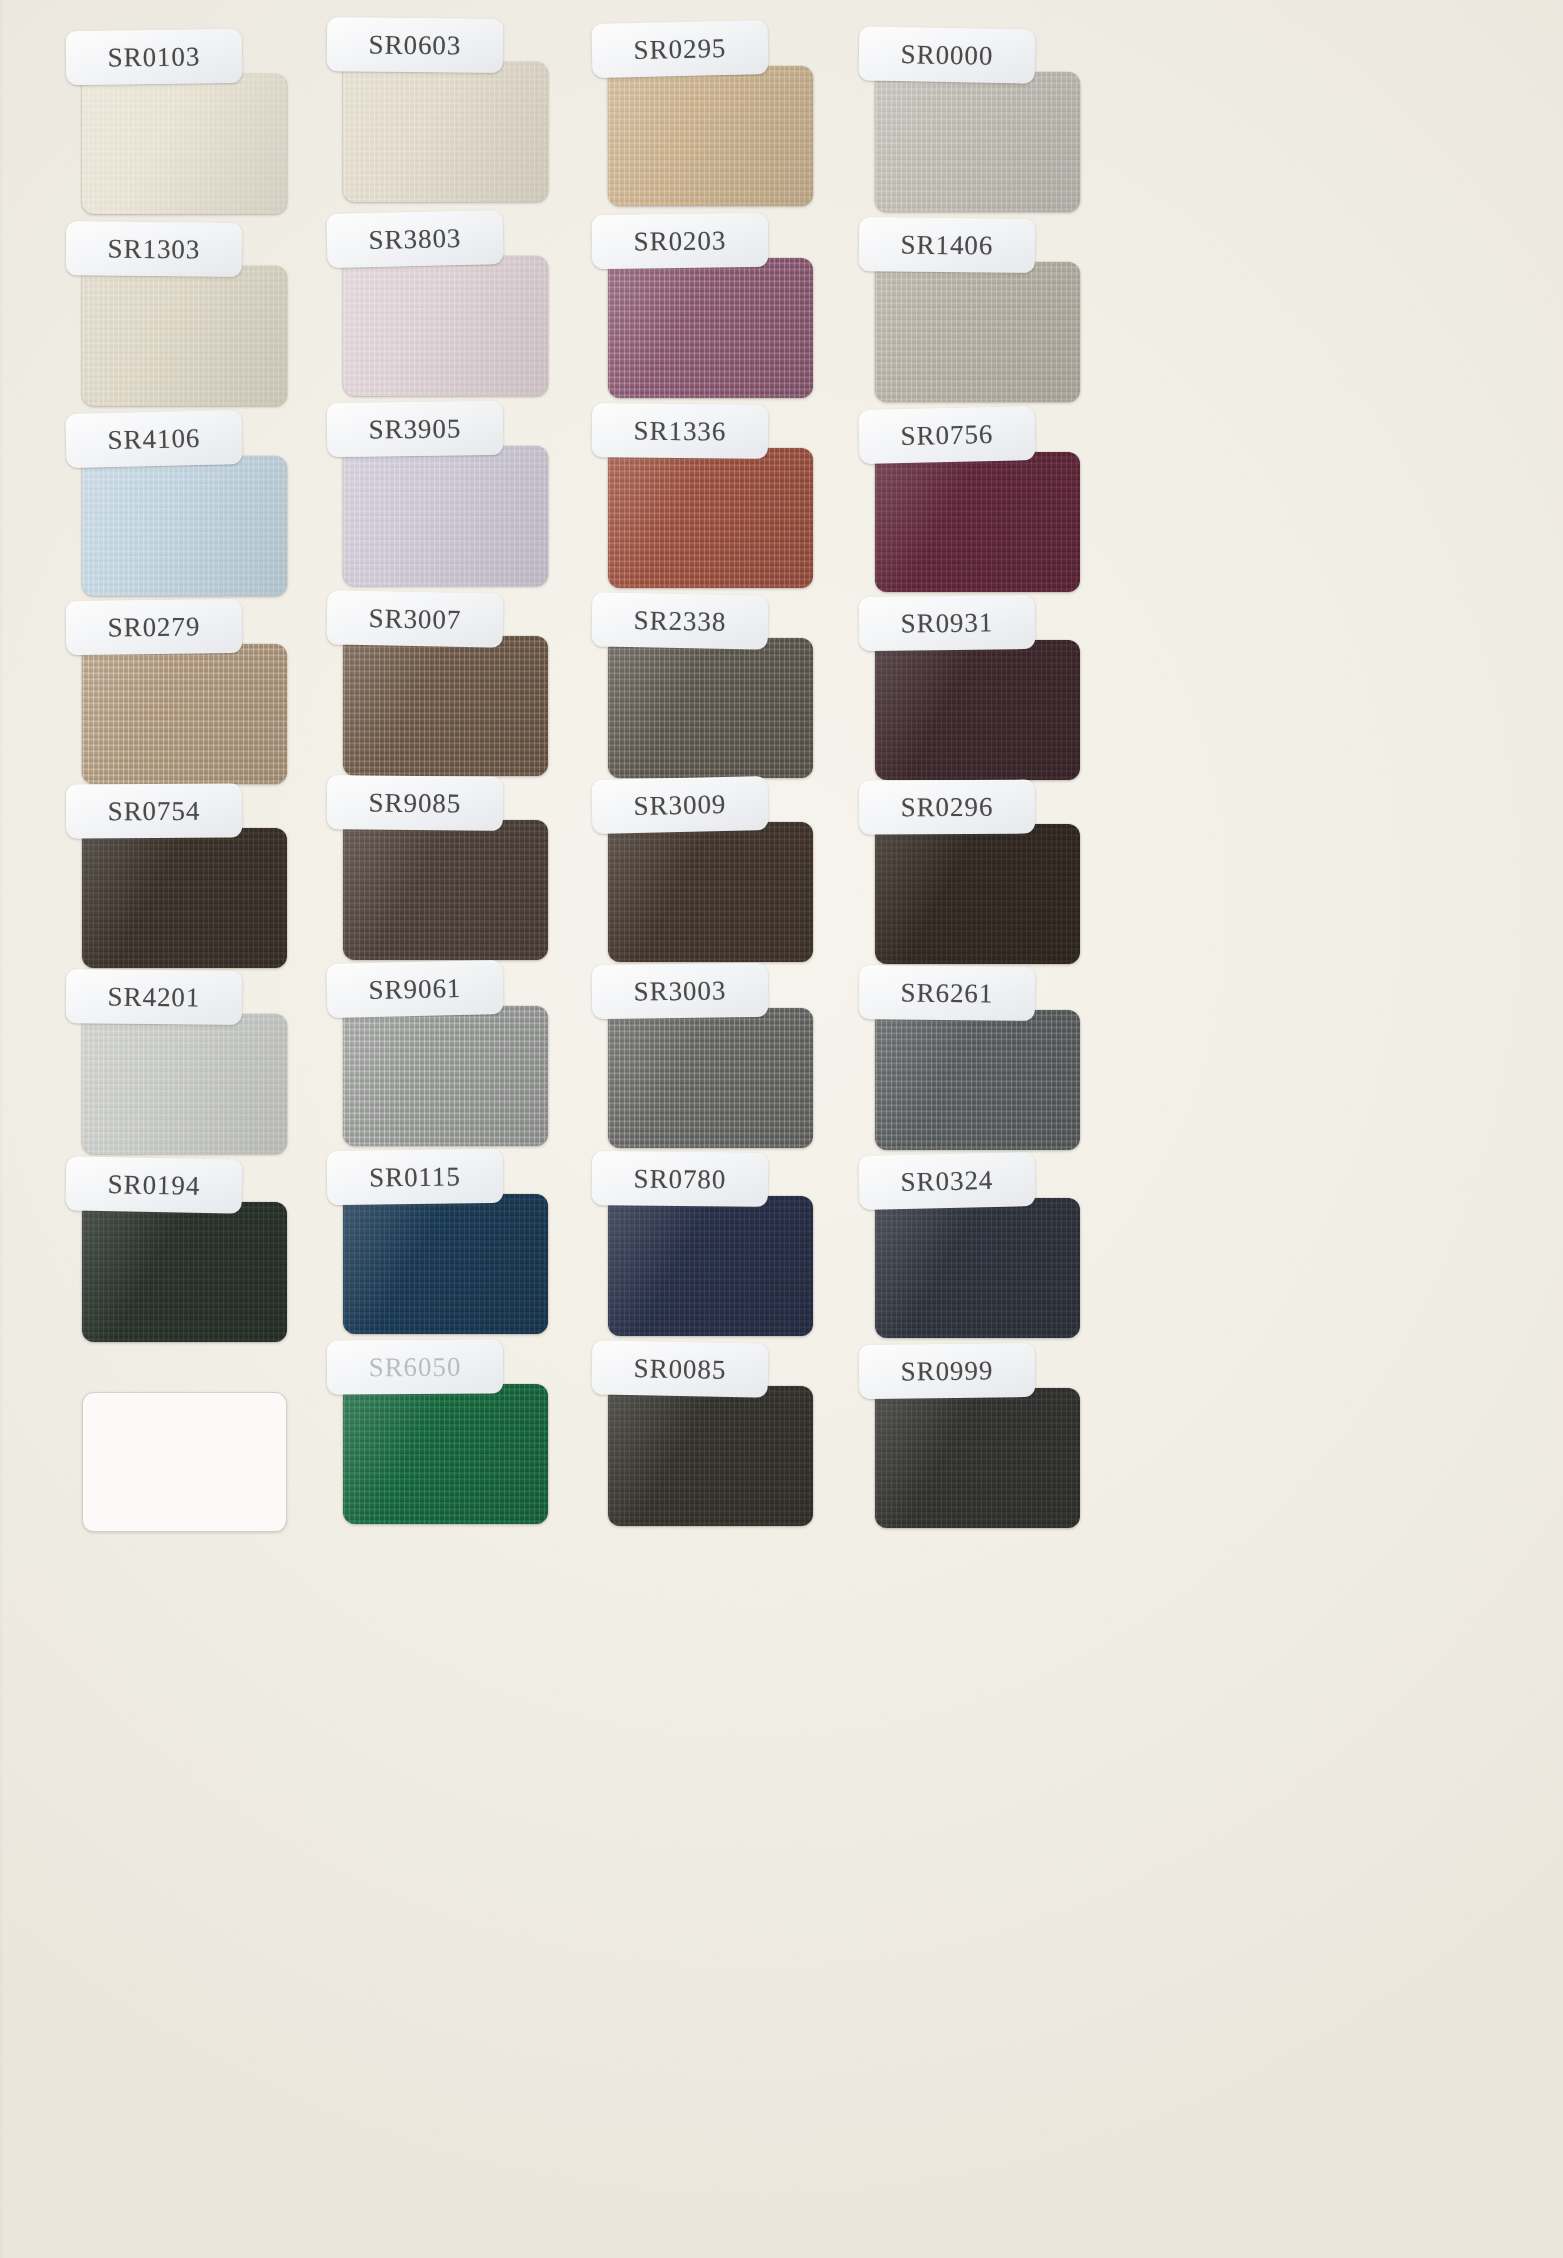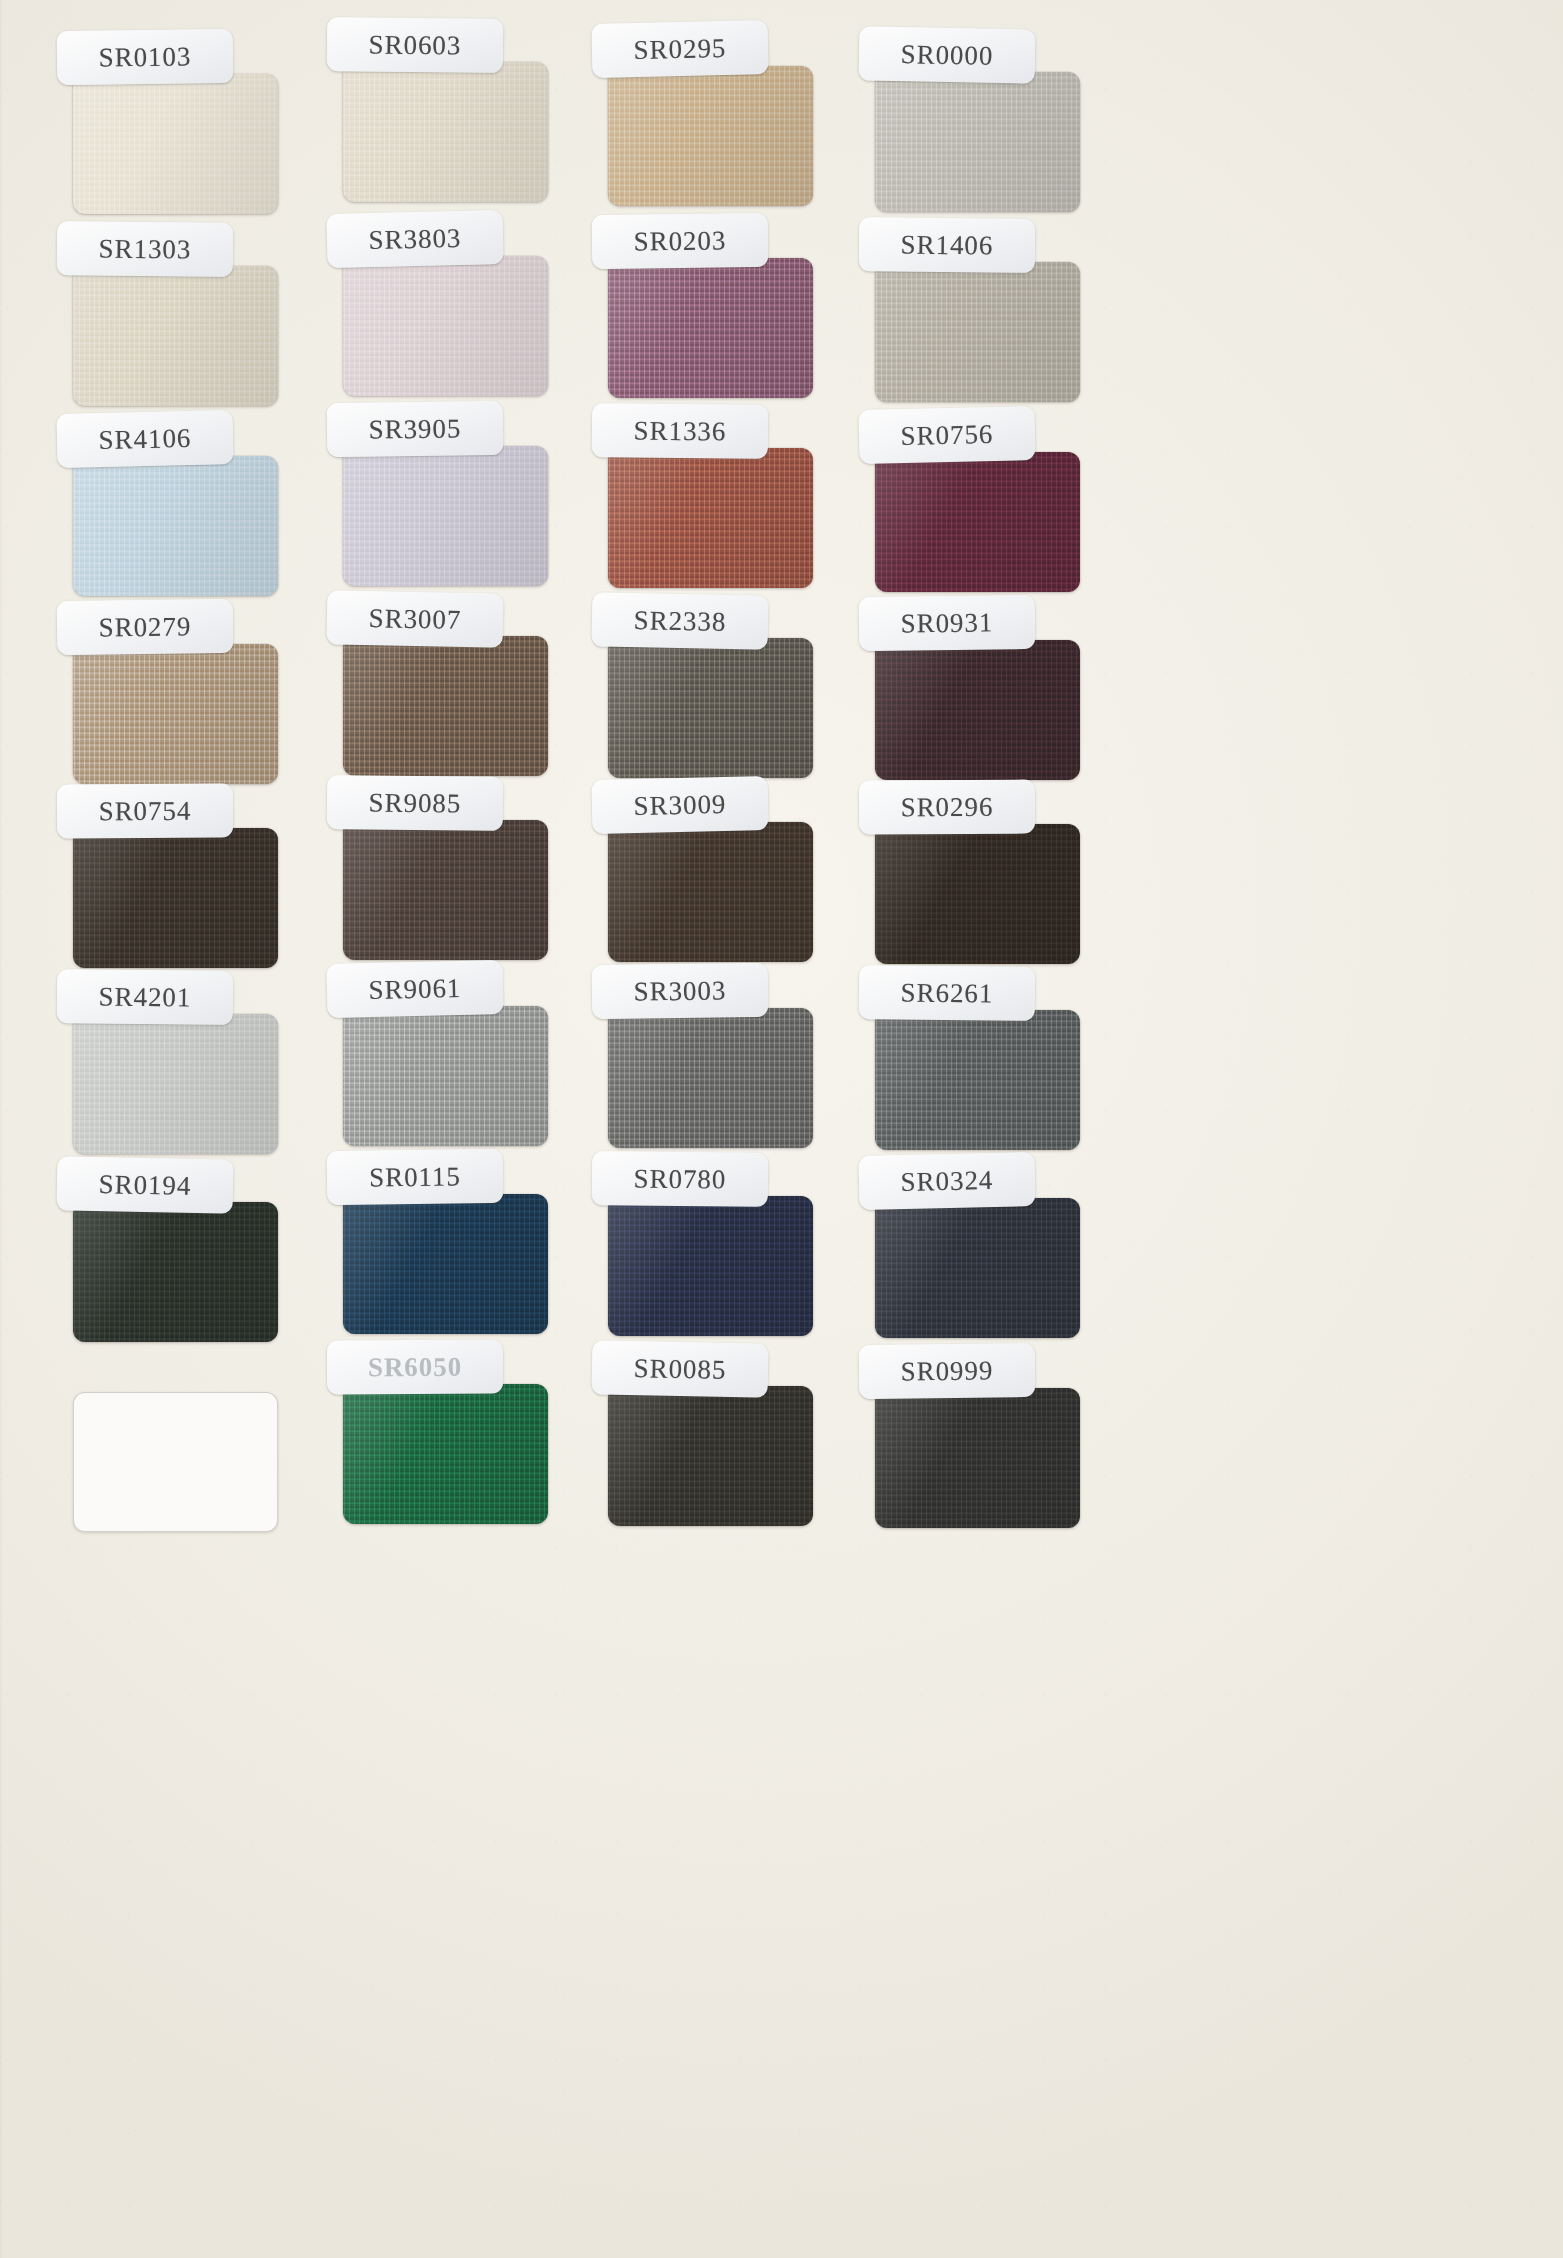--- a/index.html
+++ b/index.html
@@ -40,21 +40,21 @@
     background-size: 61px 73px, 83px 59px, 97px 101px, 71px 67px, 113px 89px;
   }
 
   
   .column {
     position: absolute;
     top: 0;
     width: 260px;
     height: 100%;
   }
-  #column-1 { left: 43px; }
+  #column-1 { left: 52px; }
   #column-2 { left: 313px; }
   #column-3 { left: 578px; }
   #column-4 { left: 845px; }
 
   .cell {
     position: absolute;
     left: 0;
     width: 260px;
   }
 
@@ -124,21 +124,21 @@
   }
   .label-sticker .code {
     font-family: "Liberation Serif", serif;
     font-size: 27px;
     letter-spacing: .035em;
     color: #4a4a4a;
     text-shadow: 0 0 1px rgba(80,80,80,.35);
     user-select: none;
     white-space: nowrap;
   }
-  .label-sticker.faded .code { color: #b9bcc0; text-shadow: none; font-weight: bold; }
+  .label-sticker.faded .code { color: #b9bcc0; text-shadow: none; }
 
   
   .rot-a { transform: rotate(-0.7deg); }
   .rot-b { transform: rotate(0.6deg); }
   .rot-c { transform: rotate(-1.3deg); }
   .rot-d { transform: rotate(1.1deg); }
   .rot-e { transform: rotate(-0.3deg); }
 </style>
 </head>
 <body>

